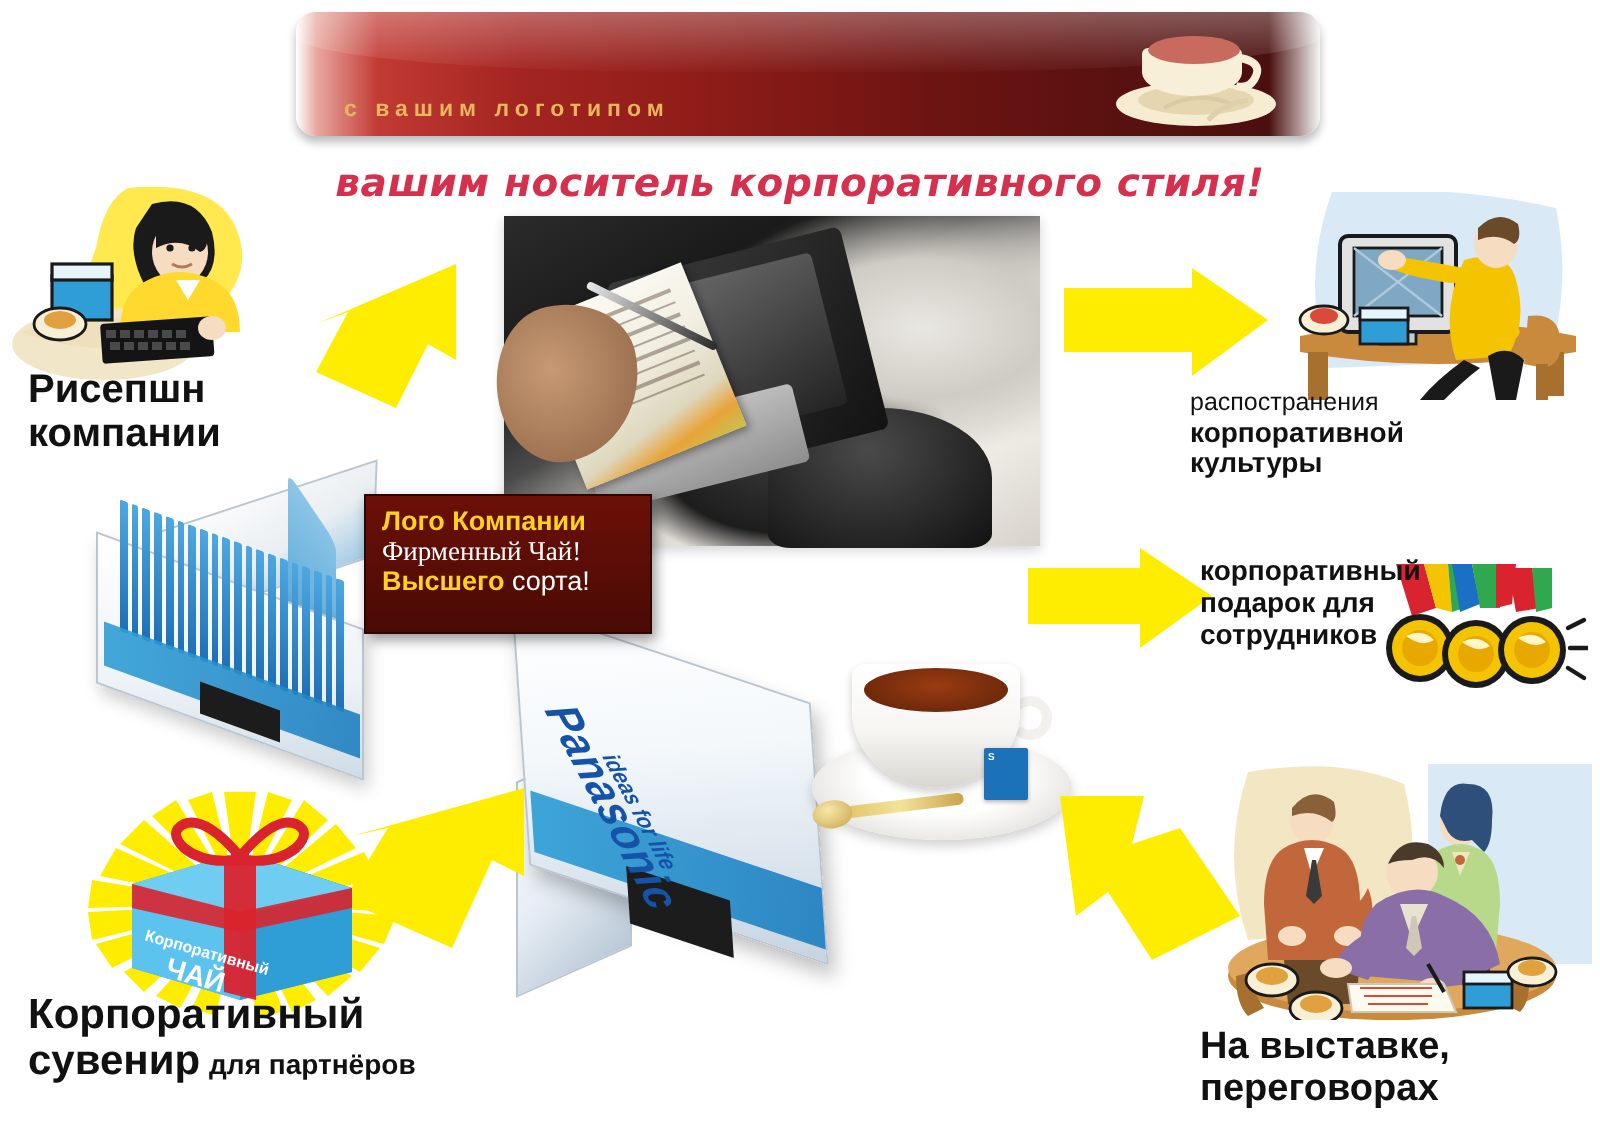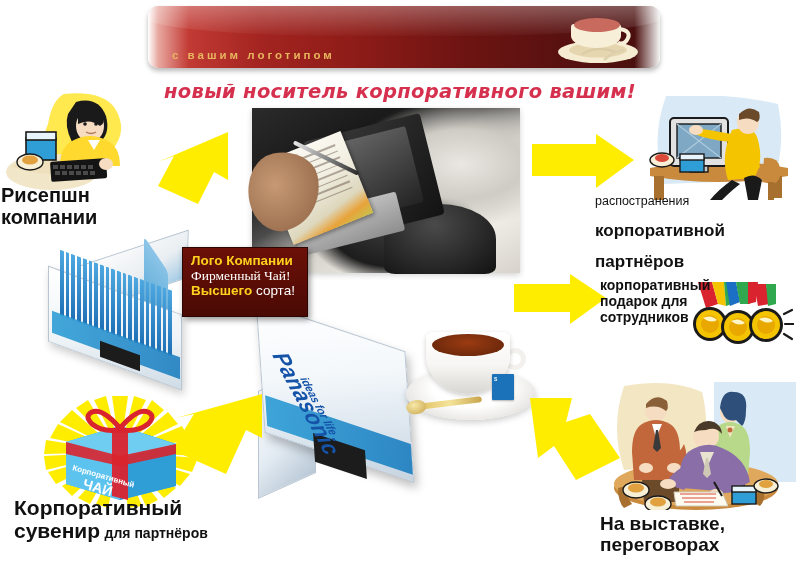--- a/index.html
+++ b/index.html
@@ -265,21 +265,21 @@
   .cp-spoon:after {
     content:''; position:absolute; left:-12px; top:-4px; width:20px; height:14px;
     background: radial-gradient(ellipse at 40% 35%, #f7e8a8, #c8a44a);
     border-radius:50%;
   }
 
   
   .callout {
     position: absolute;
     left: 182px; top: 247px;
-    width: 126px; height: 70px;
+    width: 144px; height: 70px;
     background: linear-gradient(180deg,#6b1008,#4a0a04);
     border: 1px solid #2c0602;
     padding: 5px 6px 4px 8px;
     box-shadow: 2px 3px 6px rgba(0,0,0,.4);
     line-height: 1.12;
   }
   .callout div { font-size: 13.5px; white-space: nowrap; }
   .co-y { color:#ffd21e; font-weight:bold; }
   .co-w { color:#ffffff; font-weight:normal;font-family:Liberation Serif, serif; }
   .co-mix b { color:#ffd21e; font-weight:bold; }
@@ -287,26 +287,26 @@
 
   
   .arrow { position:absolute; }
 
   
   .illus { position:absolute; }
 
   
   .label { position:absolute; color:#111; line-height:1.12; }
   .lbl-recep {
-    left: 1px; top: 184px;
+    left: 14px; top: 184px;
     font-size: 20px; font-weight: bold;
   }
   .lbl-culture { left: 595px; top: 194px; }
   .lbl-culture .sm { font-size: 12.5px; line-height:1.18; }
-  .lbl-culture .bg { font-size: 17px; font-weight: bold; line-height:1.1;margin-top:13px; }
+  .lbl-culture .bg { font-size: 14px; font-weight: bold; line-height:1.1; }
   .lbl-gift {
     left: 600px; top: 278px;
     font-size: 14px; font-weight: bold; line-height:1.14;
   }
   .lbl-expo {
     left: 600px; top: 513px;
     font-size: 19px; font-weight: bold; line-height:1.12;
   }
   .lbl-souvenir { left: 14px; top: 496px; }
   .lbl-souvenir .bg { font-size: 21px; font-weight: bold; line-height:1.1; }
@@ -324,21 +324,21 @@
       <ellipse cx="46" cy="42" rx="40" ry="11" fill="#f6ecd2"></ellipse>
       <ellipse cx="46" cy="40" rx="29" ry="7.5" fill="#e6d6b0"></ellipse>
       <path d="M22 14 h44 a3 3 0 0 1 3 3 v9 a25 12 0 0 1 -50 0 v-9 a3 3 0 0 1 3 -3 z" fill="#f8efd8"></path>
       <ellipse cx="45" cy="15" rx="23" ry="7" fill="#c96a5e"></ellipse>
       <path d="M68 19 q11 2 8 9 q-3 7 -10 5" fill="none" stroke="#f8efd8" stroke-width="4"></path>
       <path d="M30 44 q16 -9 34 -2" fill="none" stroke="#d9cba6" stroke-width="2"></path>
       <path d="M52 50 q8 -8 20 -10" fill="none" stroke="#ded0ac" stroke-width="2.5"></path>
     </svg>
   </div>
 
-  <div class="tagline">новый носитель корпоративного вашим!</div>
+  <div class="tagline">вашим носитель корпоративного стиля!</div>
 
   <div class="photo-notepad">
     <div class="np-chair"></div>
     <div class="np-laptop"></div>
     <div class="np-screen"></div>
     <div class="np-keyboard"></div>
     <div class="np-pad">
       <div class="np-lines">
         <i></i>
           <i></i>
@@ -607,21 +607,21 @@
   </svg>
 
   <div class="label lbl-recep">
     <div>Рисепшн</div>
     <div>компании</div>
   </div>
 
   <div class="label lbl-culture">
     <div class="sm">распостранения</div>
     <div class="bg">корпоративной</div>
-    <div class="bg">партнёров</div>
+    <div class="bg">культуры</div>
   </div>
 
   <div class="label lbl-gift">
     <div>корпоративный</div>
     <div>подарок для</div>
     <div>сотрудников</div>
   </div>
 
   <div class="label lbl-expo">
     <div>На выставке,</div>

